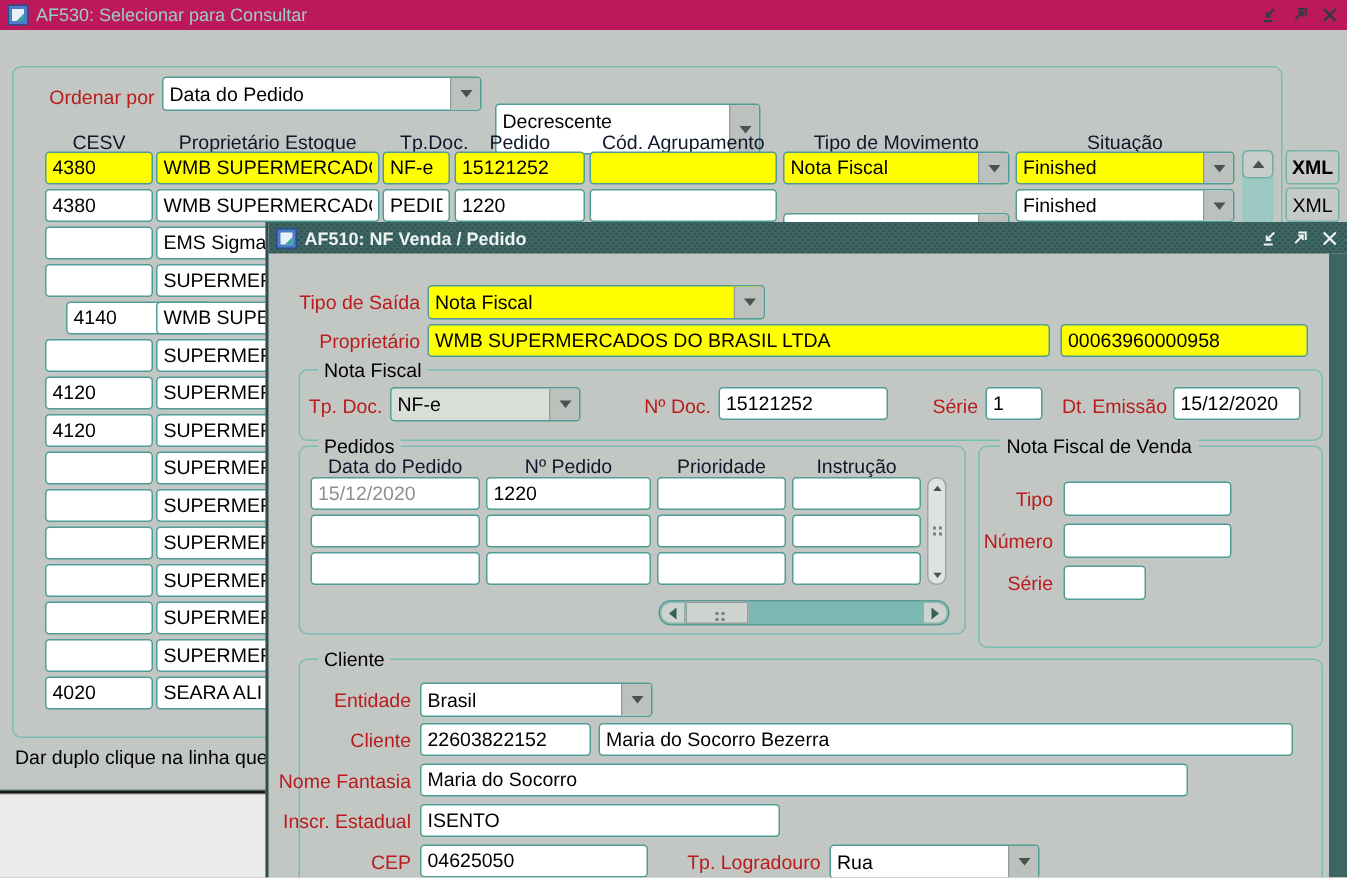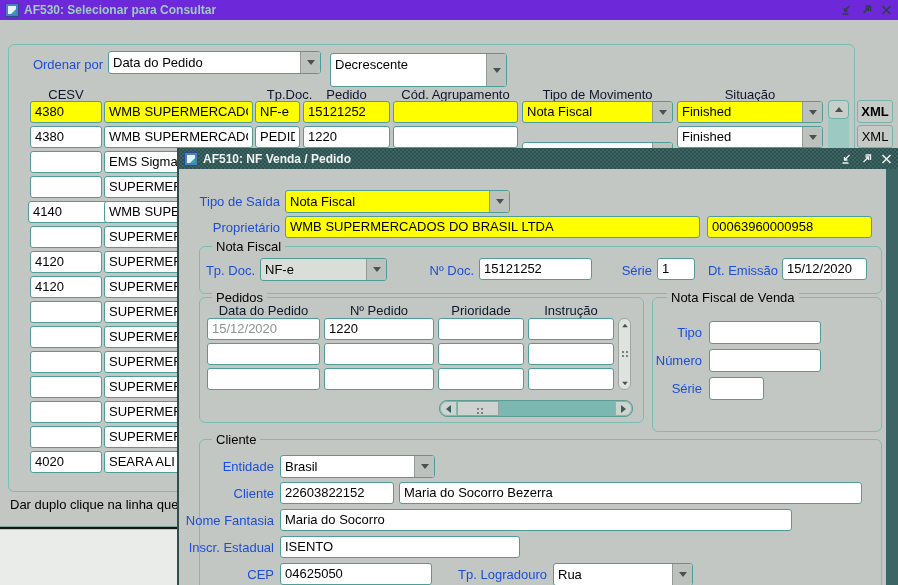--- a/index.html
+++ b/index.html
@@ -1,34 +1,34 @@
 <!DOCTYPE html>
 <html><head>
 <meta charset="utf-8">
 <style>
   html,body{margin:0;padding:0}
   body{position:relative;width:898px;height:585px;overflow:hidden;background:#e9ece9;
        font-family:"Liberation Sans",sans-serif;font-size:13px;color:#000}
   
   .win{position:absolute;background:#c3c7c4}
   .titlebar{position:absolute;left:0;top:0;right:0;display:flex;align-items:center;gap:5px;padding:0 5px;box-sizing:border-box}
-  .tb530{height:20px;background:#6d28d9;color:#9dccc5;font-weight:bold;font-size:12px}
+  .tb530{height:20px;background:#be185d;color:#9dccc5;font-weight:normal;font-size:12px}
   .tb510{height:21px;color:#eef3f2;font-weight:bold;font-size:12px;
          background-color:#3c6563;
          background-image:radial-gradient(#2e504e 28%,transparent 32%),radial-gradient(#2e504e 28%,transparent 32%);
          background-size:4px 4px;background-position:0 0,2px 2px}
   .tb-title{white-space:nowrap;overflow:hidden}
   .tb-controls{position:absolute;right:5px;top:0;bottom:0;display:flex;align-items:center;gap:6px}
   .tb-btn{width:14px;height:13px;display:flex;align-items:center;justify-content:center;cursor:default}
   .tb530 .tb-btn{color:#2b403c}
   .tb510 .tb-btn{color:#edf3f2}
   .doc-icon{width:12px;height:12px;background:#4d7dc8;border:1px solid #274e86;position:relative;flex:none;border-radius:1px}
   .doc-inner{position:absolute;inset:2px;background:#e8f0fa}
   .doc-inner::after{content:'';position:absolute;right:0;bottom:0;border-style:solid;border-width:0 0 5px 5px;border-color:transparent transparent #2fa8a0 transparent}
-  .lbl{position:absolute;text-align:right;white-space:nowrap;color:#1d4ed8}
+  .lbl{position:absolute;text-align:right;white-space:nowrap;color:#b91c1c}
   .hdr{position:absolute;top:87px;text-align:center;white-space:nowrap;color:#0f172a}
   .fld{position:absolute;height:22px;background:#fff;border:1px solid #4f9d96;border-radius:3px;
        box-sizing:border-box;padding:0 4px;line-height:20px;white-space:nowrap;overflow:hidden;color:#000}
   .fld-text{display:block;overflow:hidden;white-space:nowrap}
   .yellow{background:#ffff00}
   .greyfld{background:#d9ded9}
   .disabled{color:#8b928f}
   .dd{padding-right:23px}
   .dd-btn{position:absolute;top:0;right:0;bottom:0;width:19px;background:#bcc1bd;border-left:1px solid #949a95;
           display:flex;align-items:center;justify-content:center;border-radius:0 2px 2px 0}
@@ -94,37 +94,38 @@
 
   <div class="frame530"></div>
 
   <div class="lbl" style="left:28px;top:57px;width:75px">Ordenar por</div>
   <div class="fld dd" style="left:108px;top:51px;width:213px;height:23px;line-height:21px">
     <span class="fld-text">Data do Pedido</span>
     <span class="dd-btn">
         <span class="tri-dn"></span>
       </span>
   </div>
-  <div class="fld dd" style="left:330px;top:53px;width:177px;height:34px;line-height:21px">
+  <div class="fld dd" style="left:330px;top:69px;width:177px;height:34px;line-height:21px">
     <span class="fld-text">Decrescente</span>
     <span class="dd-btn">
         <span class="tri-dn"></span>
       </span>
   </div>
 
   <div class="tbl-vscroll">
     <div class="tbl-vs-up">
         <span class="tri-up"></span>
       </div>
   </div>
 
   <div class="footer-hint">Dar duplo clique na linha que</div>
   <div class="line-hi"></div>
   <div class="line-dk"></div>
 <div class="hdr" style="left: 15px; width: 102px;">CESV</div>
+    <div class="hdr" style="left: 89px; width: 179px;">Proprietário Estoque</div>
     <div class="hdr" style="left: 252px; width: 75px;">Tp.Doc.</div>
     <div class="hdr" style="left: 288px; width: 117px;">Pedido</div>
     <div class="hdr" style="left: 378px; width: 155px;">Cód. Agrupamento</div>
     <div class="hdr" style="left: 507px; width: 181px;">Tipo de Movimento</div>
     <div class="hdr" style="left: 662px; width: 176px;">Situação</div>
     <div class="fld yellow" style="left: 30px; top: 101px; width: 72px;">
       <span class="fld-text">4380</span>
     </div>
     <div class="fld yellow" style="left: 104px; top: 101px; width: 149px;">
       <span class="fld-text">WMB SUPERMERCADO</span>
@@ -184,21 +185,21 @@
     </div>
     <div class="fld" style="left: 104px; top: 151px; width: 149px;">
       <span class="fld-text">EMS Sigma</span>
     </div>
     <div class="fld" style="left: 30px; top: 176px; width: 72px;">
       <span class="fld-text"></span>
     </div>
     <div class="fld" style="left: 104px; top: 176px; width: 149px;">
       <span class="fld-text">SUPERMER</span>
     </div>
-    <div class="fld" style="left: 28px; top: 201px; width: 96px;">
+    <div class="fld" style="left: 44px; top: 201px; width: 96px;">
       <span class="fld-text">4140</span>
     </div>
     <div class="fld" style="left: 104px; top: 201px; width: 149px;">
       <span class="fld-text">WMB SUPE</span>
     </div>
     <div class="fld" style="left: 30px; top: 226px; width: 72px;">
       <span class="fld-text"></span>
     </div>
     <div class="fld" style="left: 104px; top: 226px; width: 149px;">
       <span class="fld-text">SUPERMER</span>

